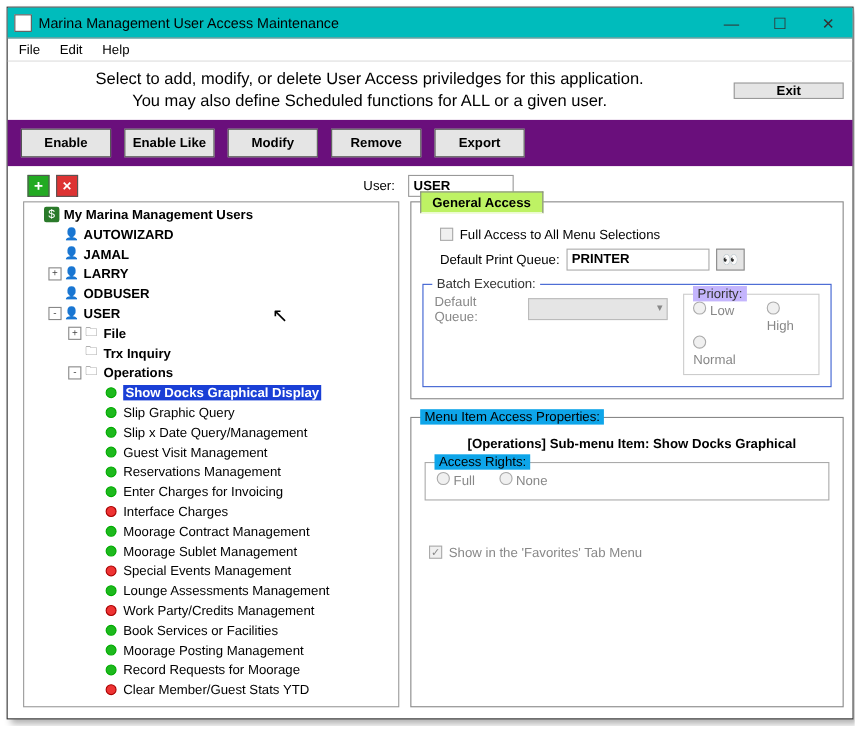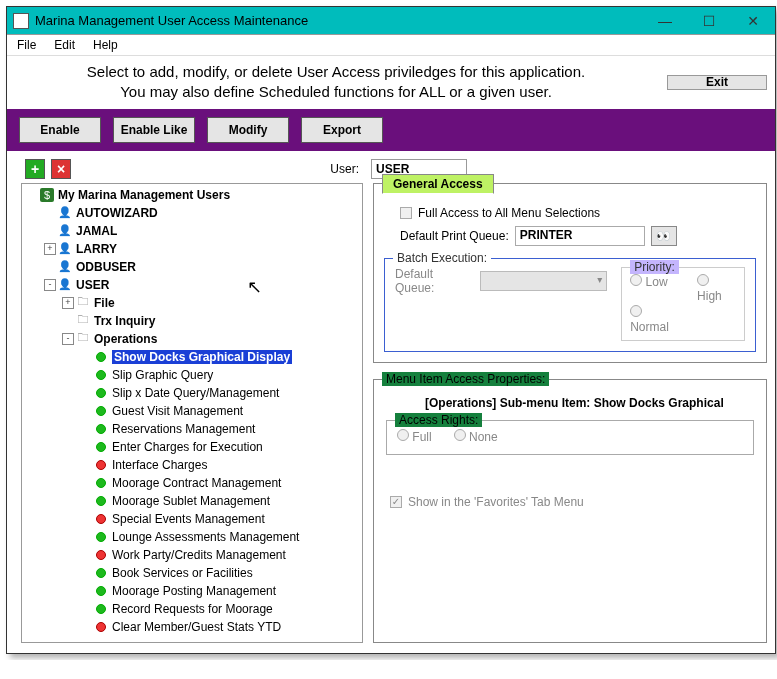--- a/index.html
+++ b/index.html
@@ -48,21 +48,21 @@
   .text-input { border: 1px solid #aaa; background: #fff; height: 20px; padding: 1px 4px; font-size: 12px; font-weight: bold; width: 130px; }
   .bino-btn { width: 26px; height: 20px; background: #e5e5e5; border: 1px solid #888; font-size: 12px; display: flex; align-items: center; justify-content: center; }
   .fieldset { border: 1px solid #3b5fd1; padding: 8px 10px 10px; position: relative; margin-top: 12px; }
   .fieldset .legend { position: absolute; top: -8px; left: 8px; background: #fff; padding: 0 4px; font-size: 12px; color: #333; }
   .fieldset2 { border: 1px solid #aaa; padding: 8px 10px 10px; position: relative; }
   .fieldset2 .legend { position: absolute; top: -8px; left: 8px; background: #c4b5fd; padding: 0 4px; font-size: 12px; }
   .combo-dis { width: 130px; height: 20px; border: 1px solid #bbb; background: #e5e5e5; display: inline-block; position: relative; }
   .combo-dis::after { content: "▾"; position: absolute; right: 4px; top: 2px; font-size: 10px; color: #888; }
   .radio { width: 12px; height: 12px; border-radius: 50%; border: 1px solid #aaa; background: #f0f0f0; display: inline-block; }
   .menu-prop-box { border: 1px solid #888; padding: 16px 12px 14px; position: relative; flex: 1; }
-  .menu-prop-box .legend { position: absolute; top: -8px; left: 8px; background: #15803d; padding: 0 4px; font-size: 12px; }
+  .menu-prop-box .legend { position: absolute; top: -8px; left: 8px; background: #0ea5e9; padding: 0 4px; font-size: 12px; }
   .prop-title { font-size: 12px; font-weight: bold; margin-bottom: 10px; padding-left: 39px; }
   .cursor { position: absolute; left: 225px; top: 92px; font-size: 18px; color: #000; pointer-events: none; user-select: none; }
 </style>
 </head>
 <body>
 
 <div class="window">
 
   <div class="titlebar">
     <div class="app-icon"></div>
@@ -85,20 +85,21 @@
       <span>Select to add, modify, or delete User Access priviledges for this application.</span><br>
       <span>You may also define Scheduled functions for ALL or a given user.</span>
     </div>
     <div class="exit-btn">Exit</div>
   </div>
 
   <div class="purple-bar">
     <div class="pbtn">Enable</div>
     <div class="pbtn">Enable Like</div>
     <div class="pbtn">Modify</div>
+    <div class="pbtn">Remove</div>
     <div class="pbtn">Export</div>
   </div>
 
   <div class="toolbar2">
     <span class="ico-sm ico-add">+</span>
     <span class="ico-sm ico-del">×</span>
     <span class="user-label">User:</span>
     <div class="user-val">USER</div>
   </div>
 
@@ -184,21 +185,21 @@
             <span class="node-ico">
               <span class="dot-g"></span>
             </span>
             <span class="lbl-span">Reservations Management</span>
           </div>
           <div class="tree-row" style="padding-left: 58px;">
             <span class="exp hidden">+</span>
             <span class="node-ico">
               <span class="dot-g"></span>
             </span>
-            <span class="lbl-span">Enter Charges for Execution</span>
+            <span class="lbl-span">Enter Charges for Invoicing</span>
           </div>
           <div class="tree-row" style="padding-left: 58px;">
             <span class="exp hidden">+</span>
             <span class="node-ico">
               <span class="dot-r"></span>
             </span>
             <span class="lbl-span">Interface Charges</span>
           </div>
           <div class="tree-row" style="padding-left: 58px;">
             <span class="exp hidden">+</span>

